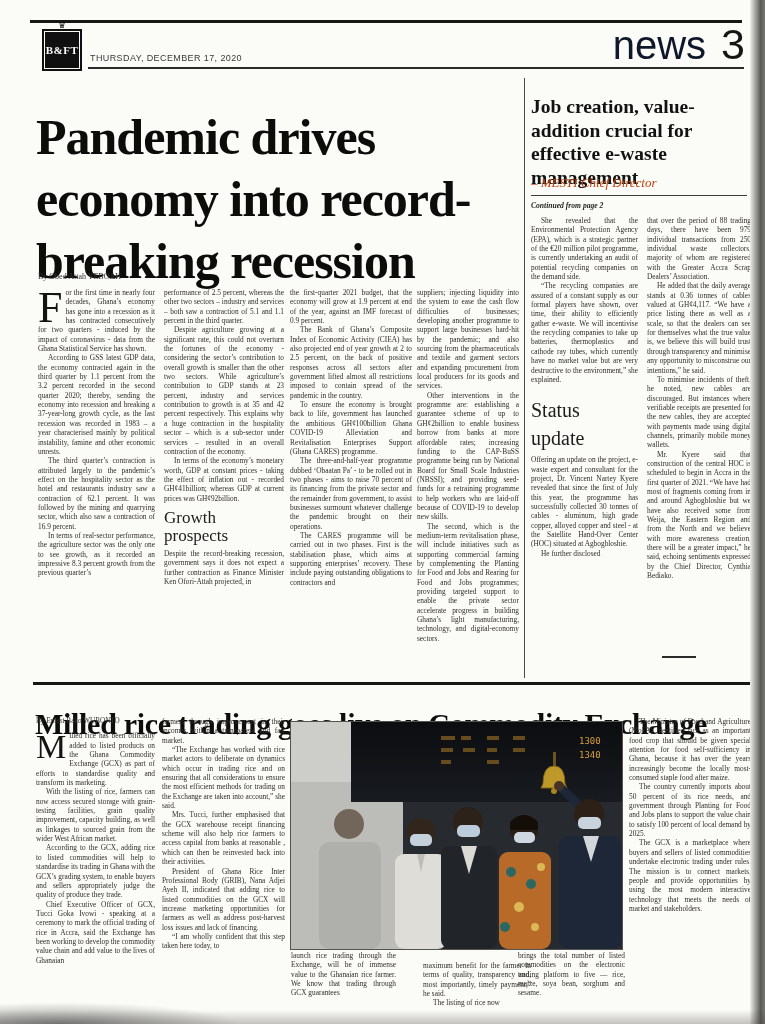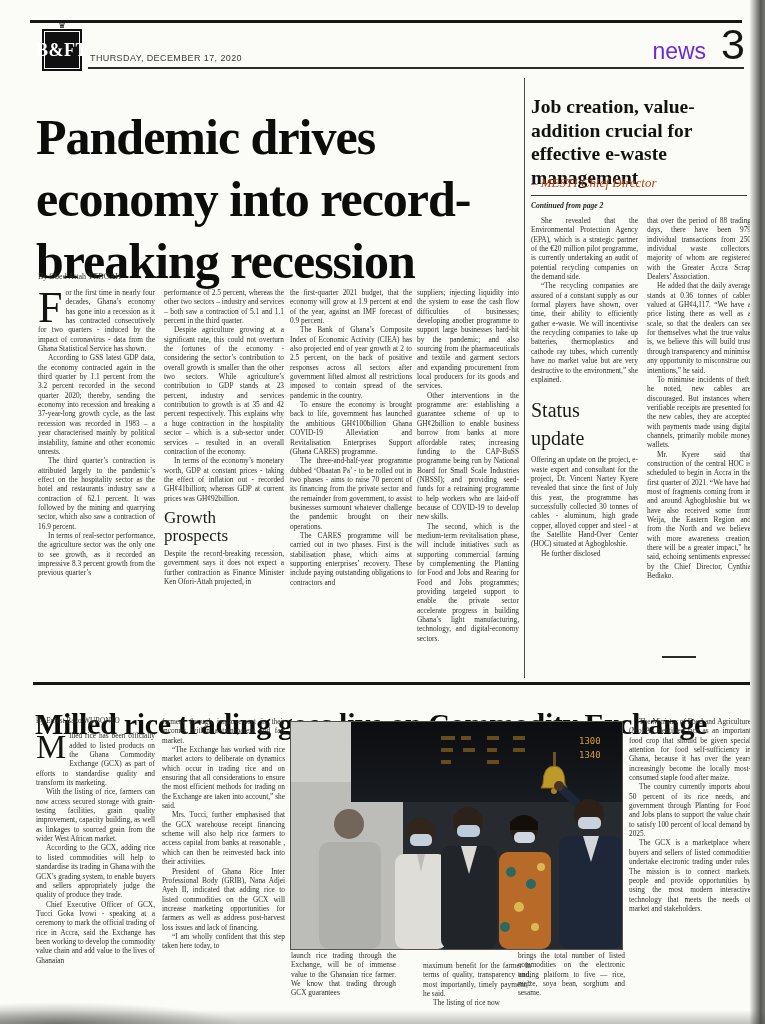--- a/index.html
+++ b/index.html
@@ -11,30 +11,30 @@
   .scan-bottom{position:absolute;left:0;bottom:0;width:100%;height:14px;
     background:linear-gradient(180deg,rgba(0,0,0,0),rgba(60,58,55,.30));}
   .scan-shadow-bl{position:absolute;left:0;bottom:0;width:240px;height:22px;
     background:radial-gradient(ellipse at 25% 100%,rgba(35,35,33,.5),rgba(0,0,0,0) 70%);}
   .topline{position:absolute;left:30px;top:20px;width:712px;height:3px;background:#171715;}
 
   
   .logo{position:absolute;left:42px;top:29px;width:40px;height:42px;background:#101010;
         box-shadow:inset 0 0 0 2px #101010,inset 0 0 0 3px #fbfbf8;
         display:flex;align-items:center;justify-content:center;}
-  .logo .logo-text{color:#fff;font-weight:700;font-size:18px;letter-spacing:.5px;}
+  .logo .logo-text{color:#fff;font-weight:700;font-size:11px;letter-spacing:.5px;}
   .crown{position:absolute;top:-9px;left:50%;transform:translateX(-50%);font-size:9px;color:#101010;}
   .crown::before{content:"♛";}
   .date{position:absolute;left:90px;top:53px;font-family:"Liberation Sans",sans-serif;
         font-size:9px;letter-spacing:.4px;color:#3a3a38;}
   .mast-rule{position:absolute;left:88px;top:67px;width:656px;height:2px;background:#2b2b29;}
   .newsblock{position:absolute;left:600px;top:22px;width:145px;display:flex;
              align-items:baseline;justify-content:flex-end;gap:15px;
              font-family:"Liberation Sans",sans-serif;}
-  .news{font-size:23px;color:#6d28d9;font-weight:400;line-height:44px;}
+  .news{font-size:40px;color:#0f172a;font-weight:400;line-height:44px;}
   .pagenum{font-size:43px;color:#151513;font-weight:400;line-height:44px;}
 
   
   .main-hl{position:absolute;left:36px;top:72px;width:494px;font-size:50px;line-height:62px;
            font-weight:700;letter-spacing:-1px;color:#0c0c0b;}
   .byline{position:absolute;left:38px;top:272px;font-size:8px;color:#33312e;text-align:right;}
   .vdiv{position:absolute;left:524px;top:78px;width:1px;height:600px;background:#4a4a47;}
   .sec-rule{position:absolute;left:33px;top:682px;width:718px;height:3px;background:#161614;}
   .end-rule{position:absolute;left:662px;top:656px;width:34px;height:2px;background:#2b2b29;}
 

